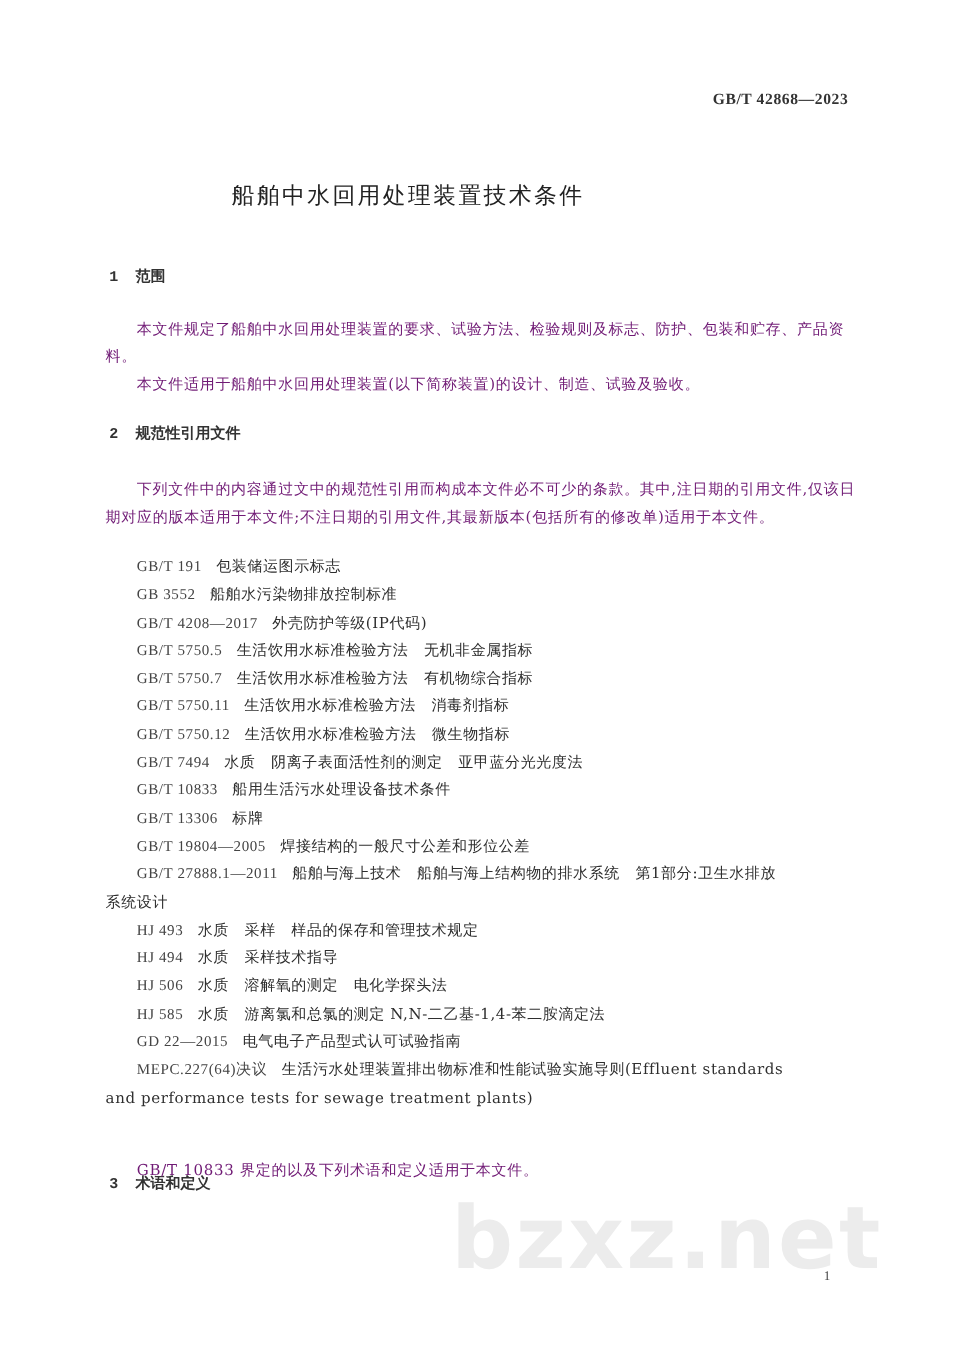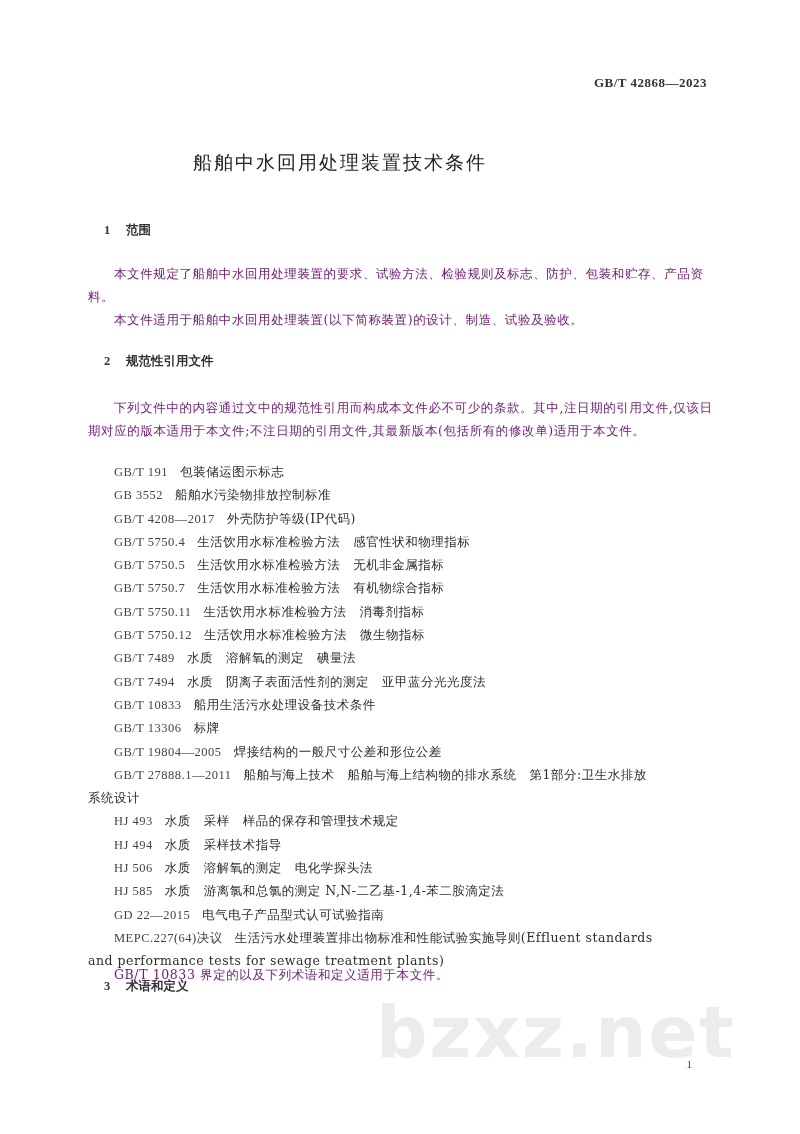--- a/index.html
+++ b/index.html
@@ -18,22 +18,22 @@
     font-size: 13px; font-weight: bold; letter-spacing: 0.5px;
     color: #333;
   }
   .doc-title {
     position: absolute; top: 150px; left: 0; width: 680px;
     text-align: center;
     font-family: "DejaVu Sans", sans-serif;
     font-size: 19px; letter-spacing: 2px; color: #222;
   }
   .section-heading {
-    position: absolute; left: 104px;
-    font-family: Liberation Serif, serif;
+    position: absolute; left: 91px;
+    font-family: Liberation Mono, monospace;
     font-size: 12.5px; font-weight: bold; color: #333;
   }
   .section-heading .num { display: inline-block; width: 22px; }
   .para {
     position: absolute; left: 88px; width: 628px;
     font-size: 12.5px; line-height: 23px; color: #701a75;
     text-indent: 26px; letter-spacing: 0.6px;
   }
   .ref-list { position: absolute; left: 88px; top: 460px; width: 640px; }
   .ref-item {
@@ -71,26 +71,24 @@
 
   <div class="section-heading" style="top:353px;">
     <span class="num">2</span><span>规范性引用文件</span>
   </div>
   <div class="para" style="top:396px;">下列文件中的内容通过文中的规范性引用而构成本文件必不可少的条款。其中,注日期的引用文件,仅该日期对应的版本适用于本文件;不注日期的引用文件,其最新版本(包括所有的修改单)适用于本文件。</div>
 
   <div class="ref-list">
     <div class="ref-item"><span class="ref-code">GB/T 191</span><span>包装储运图示标志</span></div>
     <div class="ref-item"><span class="ref-code">GB 3552</span><span>船舶水污染物排放控制标准</span></div>
     <div class="ref-item"><span class="ref-code">GB/T 4208—2017</span><span>外壳防护等级(IP代码)</span></div>
-    <div class="ref-item"><span class="ref-code">GB/T 5750.4</span><span>生活饮用水标准检验方法　感官性状和物理指标</span></div>
     <div class="ref-item"><span class="ref-code">GB/T 5750.5</span><span>生活饮用水标准检验方法　无机非金属指标</span></div>
     <div class="ref-item"><span class="ref-code">GB/T 5750.7</span><span>生活饮用水标准检验方法　有机物综合指标</span></div>
     <div class="ref-item"><span class="ref-code">GB/T 5750.11</span><span>生活饮用水标准检验方法　消毒剂指标</span></div>
     <div class="ref-item"><span class="ref-code">GB/T 5750.12</span><span>生活饮用水标准检验方法　微生物指标</span></div>
-    <div class="ref-item"><span class="ref-code">GB/T 7489</span><span>水质　溶解氧的测定　碘量法</span></div>
     <div class="ref-item"><span class="ref-code">GB/T 7494</span><span>水质　阴离子表面活性剂的测定　亚甲蓝分光光度法</span></div>
     <div class="ref-item"><span class="ref-code">GB/T 10833</span><span>船用生活污水处理设备技术条件</span></div>
     <div class="ref-item"><span class="ref-code">GB/T 13306</span><span>标牌</span></div>
     <div class="ref-item"><span class="ref-code">GB/T 19804—2005</span><span>焊接结构的一般尺寸公差和形位公差</span></div>
     <div class="ref-item"><span class="ref-code">GB/T 27888.1—2011</span><span>船舶与海上技术　船舶与海上结构物的排水系统　第1部分:卫生水排放</span></div>
     <div class="ref-cont">系统设计</div>
     <div class="ref-item"><span class="ref-code">HJ 493</span><span>水质　采样　样品的保存和管理技术规定</span></div>
     <div class="ref-item"><span class="ref-code">HJ 494</span><span>水质　采样技术指导</span></div>
     <div class="ref-item"><span class="ref-code">HJ 506</span><span>水质　溶解氧的测定　电化学探头法</span></div>
     <div class="ref-item"><span class="ref-code">HJ 585</span><span>水质　游离氯和总氯的测定 N,N-二乙基-1,4-苯二胺滴定法</span></div>

